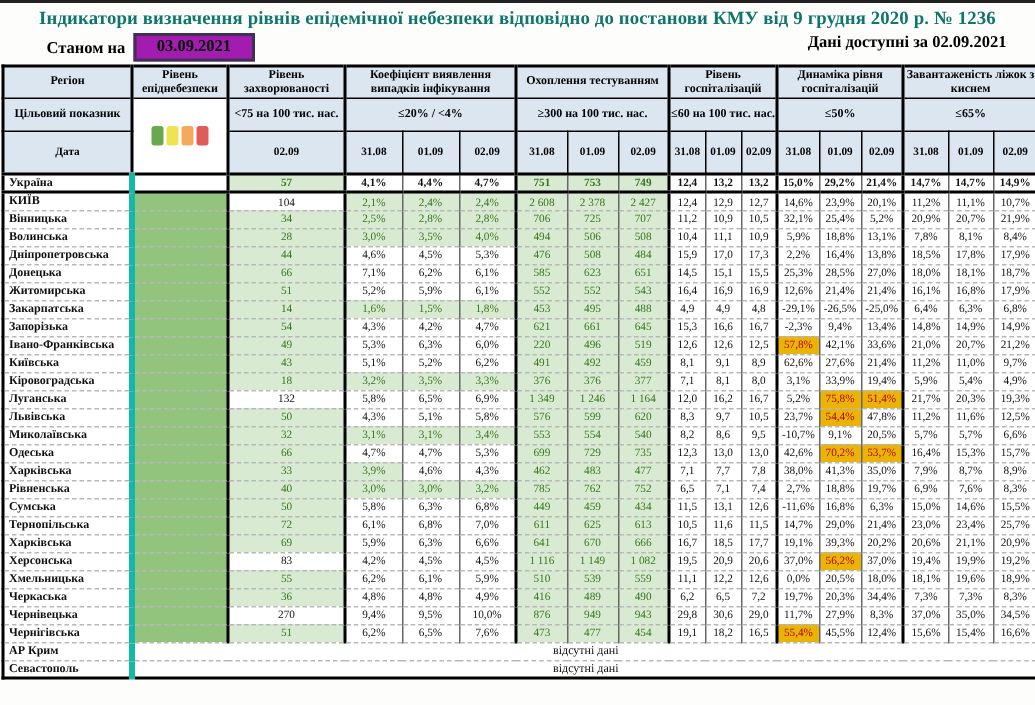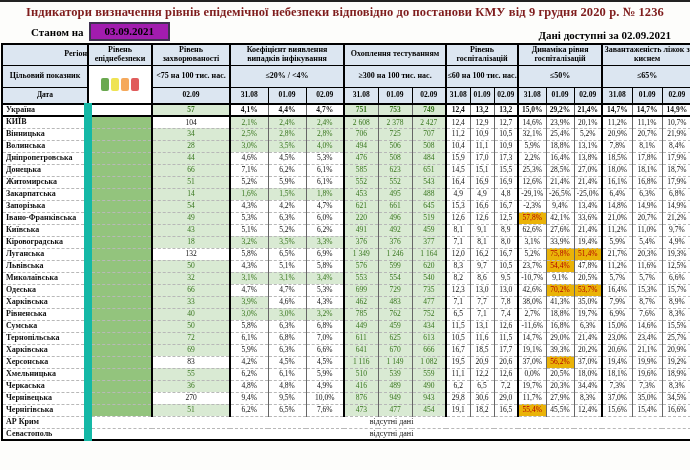--- a/index.html
+++ b/index.html
@@ -4,25 +4,25 @@
 <style>
   * { box-sizing: border-box; }
   html,body { margin:0; padding:0; }
   body {
     width:690px; height:470px; overflow:hidden;
     background:#fdfdfb;
     font-family:"Liberation Serif", serif;
     border-top:2px solid #222;
   }
   .title {
-    color:#7f1d1d; font-weight:bold; font-size:12.5px;
+    color:#0f766e; font-weight:bold; font-size:12.5px;
     text-align:center; padding:3px 2px 1px 2px; letter-spacing:0.1px;
   }
   .meta-row {
-    display:flex; justify-content:space-between; align-items:flex-end;
+    display:flex; justify-content:space-between; align-items:flex-start;
     padding:1px 3px 2px 3px;
   }
   .asof { display:flex; align-items:center; gap:5px; margin-left:28px; }
   .asof-label { font-weight:bold; font-size:11px; }
   .asof-box {
     background:#a21caf; border:2px solid #3f3151;
     font-weight:bold; font-size:11px; padding:0 14px; line-height:15px;
   }
   .avail { font-weight:bold; font-size:11px; margin-right:16px; }
 
@@ -30,37 +30,37 @@
     border-collapse:collapse; table-layout:fixed;
     width:688px; margin:0 1px; border:2px solid #000;
   }
   th {
     background:#dce6f1; border:1px solid #000;
     font-size:8px; font-weight:bold; line-height:1.12;
     padding:1px 0; text-align:center;
   }
   thead tr.groups th { height:17px; }
   thead tr.targets th { height:22px; font-size:8px; }
-  thead tr.dates th { height:17px; font-size:7.5px; padding:0; }
+  thead tr.dates th { height:29px; font-size:7.5px; padding:0; }
   thead { border-bottom:2px solid #000; }
-  th.c-region { width:86px;text-align:right; }
+  th.c-region { width:86px; }
   th.legend-cell { background:#fff; vertical-align:middle; }
   .sq {
     display:inline-block; width:8px; height:13px;
     border-radius:2px; margin:0 1px; vertical-align:middle;
   }
   td {
     border-left:1px solid #666; border-right:1px solid #666;
     border-top:1px dashed #b8b8b8; border-bottom:1px dashed #b8b8b8;
     text-align:center; font-size:7.5px; line-height:1.1;
     padding:0.5px 0; height:12px; color:#111; background:#fff;
   }
   td.td-region {
     text-align:left; font-weight:bold; font-size:8px;
-    padding-left:3px; border-right:8px solid #14b8a6; background:#fff;margin-top:48px;
+    padding-left:3px; border-right:4px solid #14b8a6; background:#fff;margin-top:48px;
   }
   .gs { border-left:2px solid #000 !important; }
   td.epid-green { background:#93c47d; }
   td.green-cell { background:#d9ead3; color:#38761d; }
   td.red-cell   { background:#eab308; color:#b30000; }
   tr.bold-row td { font-weight:bold; border-bottom:2px solid #000; }
   td.no-data-cell { font-weight:normal; font-size:8px; }
 </style>
 </head>
 <body>

